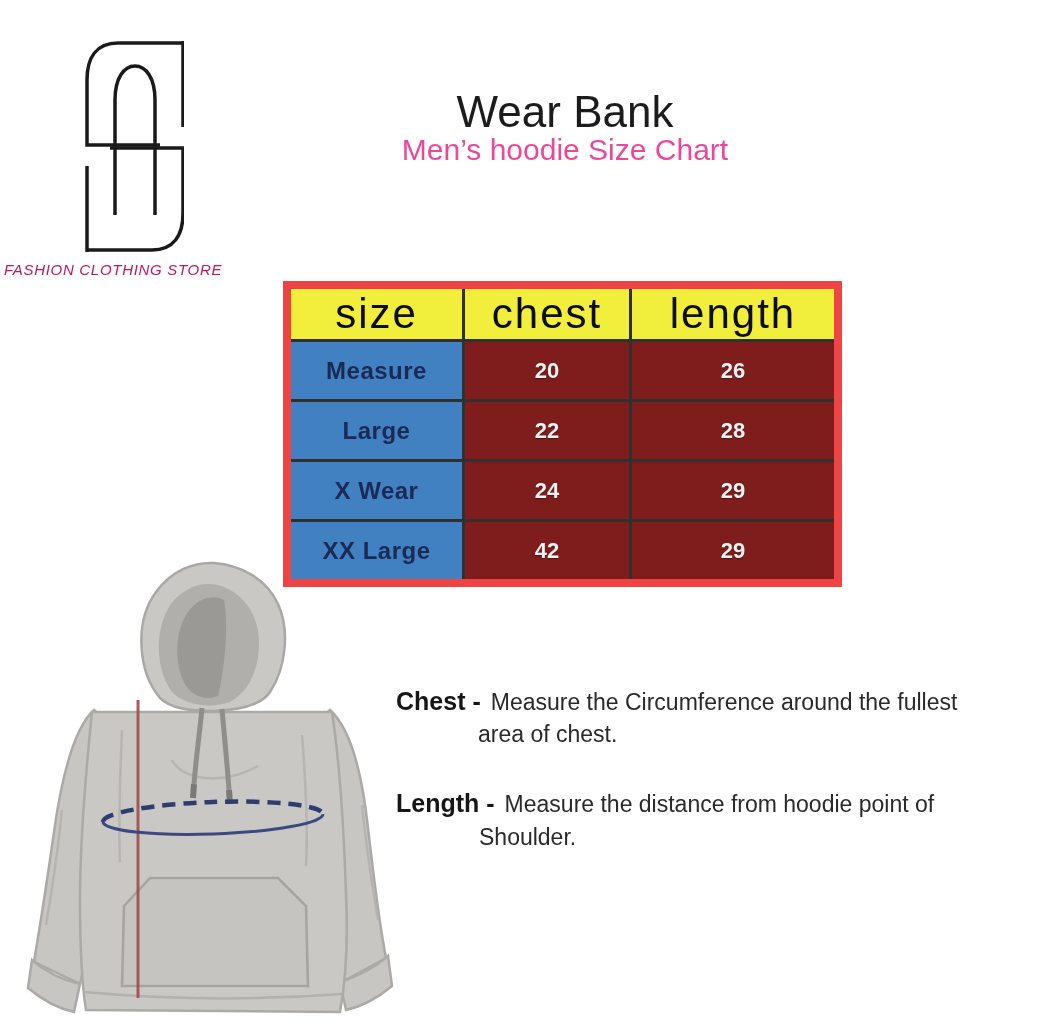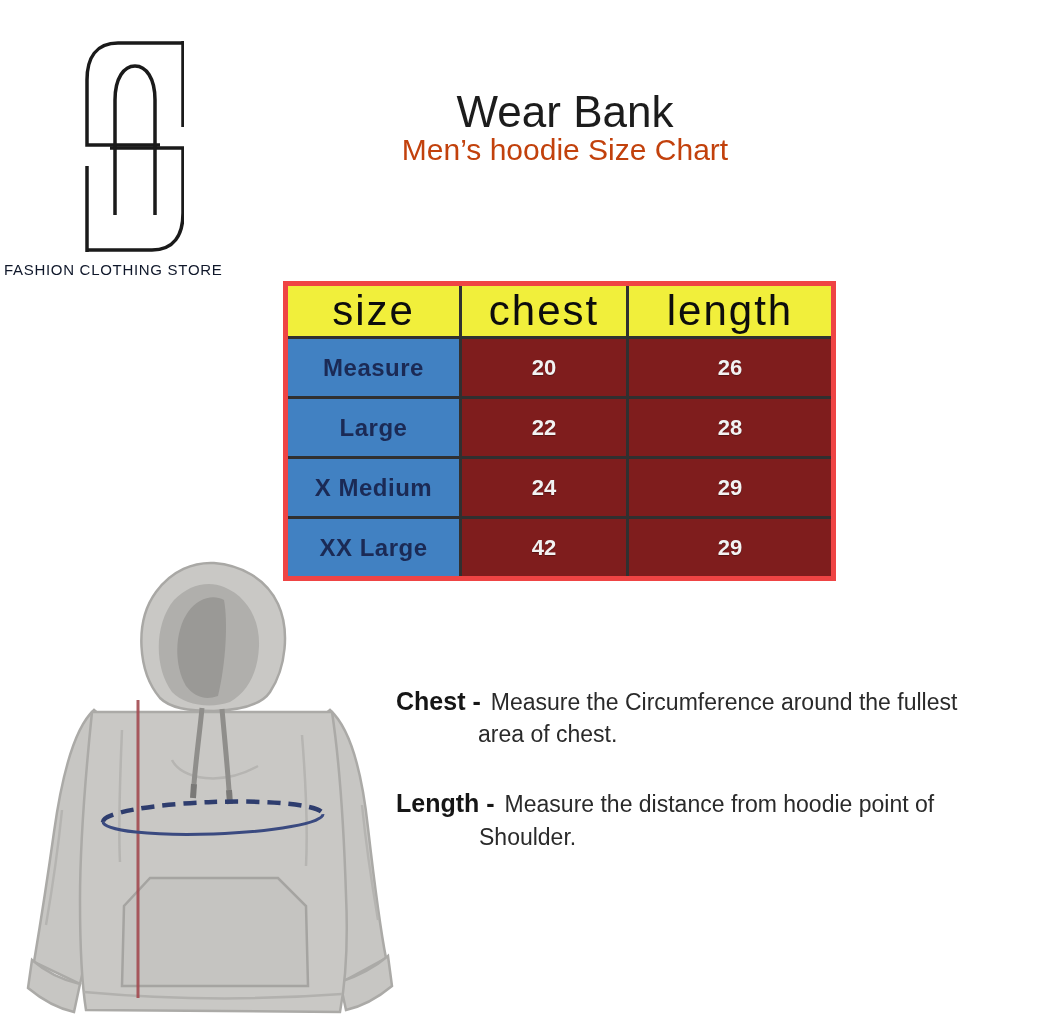--- a/index.html
+++ b/index.html
@@ -10,34 +10,34 @@
     overflow: hidden;
     font-family: "Liberation Sans", sans-serif;
     color: #1d1d1d;
   }
   .abs { position: absolute; }
 
   
   #brand-logo { left: 84px; top: 38px; width: 100px; height: 214px; }
   #brand-caption {
     left: 4px; top: 261px; width: 262px;
-    font-size: 15px; letter-spacing: 0.7px;
-    color: #0f172a; white-space: nowrap;
+    font-style: italic; font-size: 15px; letter-spacing: 0.7px;
+    color: #be185d; white-space: nowrap;
   }
 
   
   #title-block { left: 315px; top: 92px; width: 500px; text-align: center; }
   #title-line1 { font-size: 44px; line-height: 40px; color: #1c1c1c; }
-  #title-line2 { font-size: 30px; line-height: 36px; color: #c2410c; }
+  #title-line2 { font-size: 30px; line-height: 36px; color: #ec4899; }
 
   
   #size-table {
     left: 283px; top: 281px;
     border-collapse: collapse; table-layout: fixed;
-    border: 5px solid #ef4444;
+    border: 8px solid #ef4444;
   }
   #size-table td, #size-table th { border: 3px solid #303030; padding: 0; text-align: center; vertical-align: middle; }
   #size-table th { height: 50px; background: #f1ef3b; color: #0d0d0d; font-weight: 400; font-size: 42px; letter-spacing: 2px; }
   #size-table td { height: 57px; }
   .col-size   { width: 171px; }
   .col-chest  { width: 164px; }
   .col-length { width: 202px; }
   td.size-cell  { background: #4181c2; color: #1b2a55; font-weight: bold; font-size: 24px; letter-spacing: 0.5px; }
   td.value-cell { background: #7f1d1d; color: #f2f2f2; font-weight: bold; font-size: 22px;
                   text-shadow: 0 1px 1px rgba(0,0,0,0.35); }
@@ -84,21 +84,21 @@
     <td class="size-cell">Measure</td>
     <td class="value-cell">20</td>
     <td class="value-cell">26</td>
   </tr>
   <tr>
     <td class="size-cell">Large</td>
     <td class="value-cell">22</td>
     <td class="value-cell">28</td>
   </tr>
   <tr>
-    <td class="size-cell">X Medium</td>
+    <td class="size-cell">X Wear</td>
     <td class="value-cell">24</td>
     <td class="value-cell">29</td>
   </tr>
   <tr>
     <td class="size-cell">XX Large</td>
     <td class="value-cell">42</td>
     <td class="value-cell">29</td>
   </tr>
 </tbody>
   </table>

